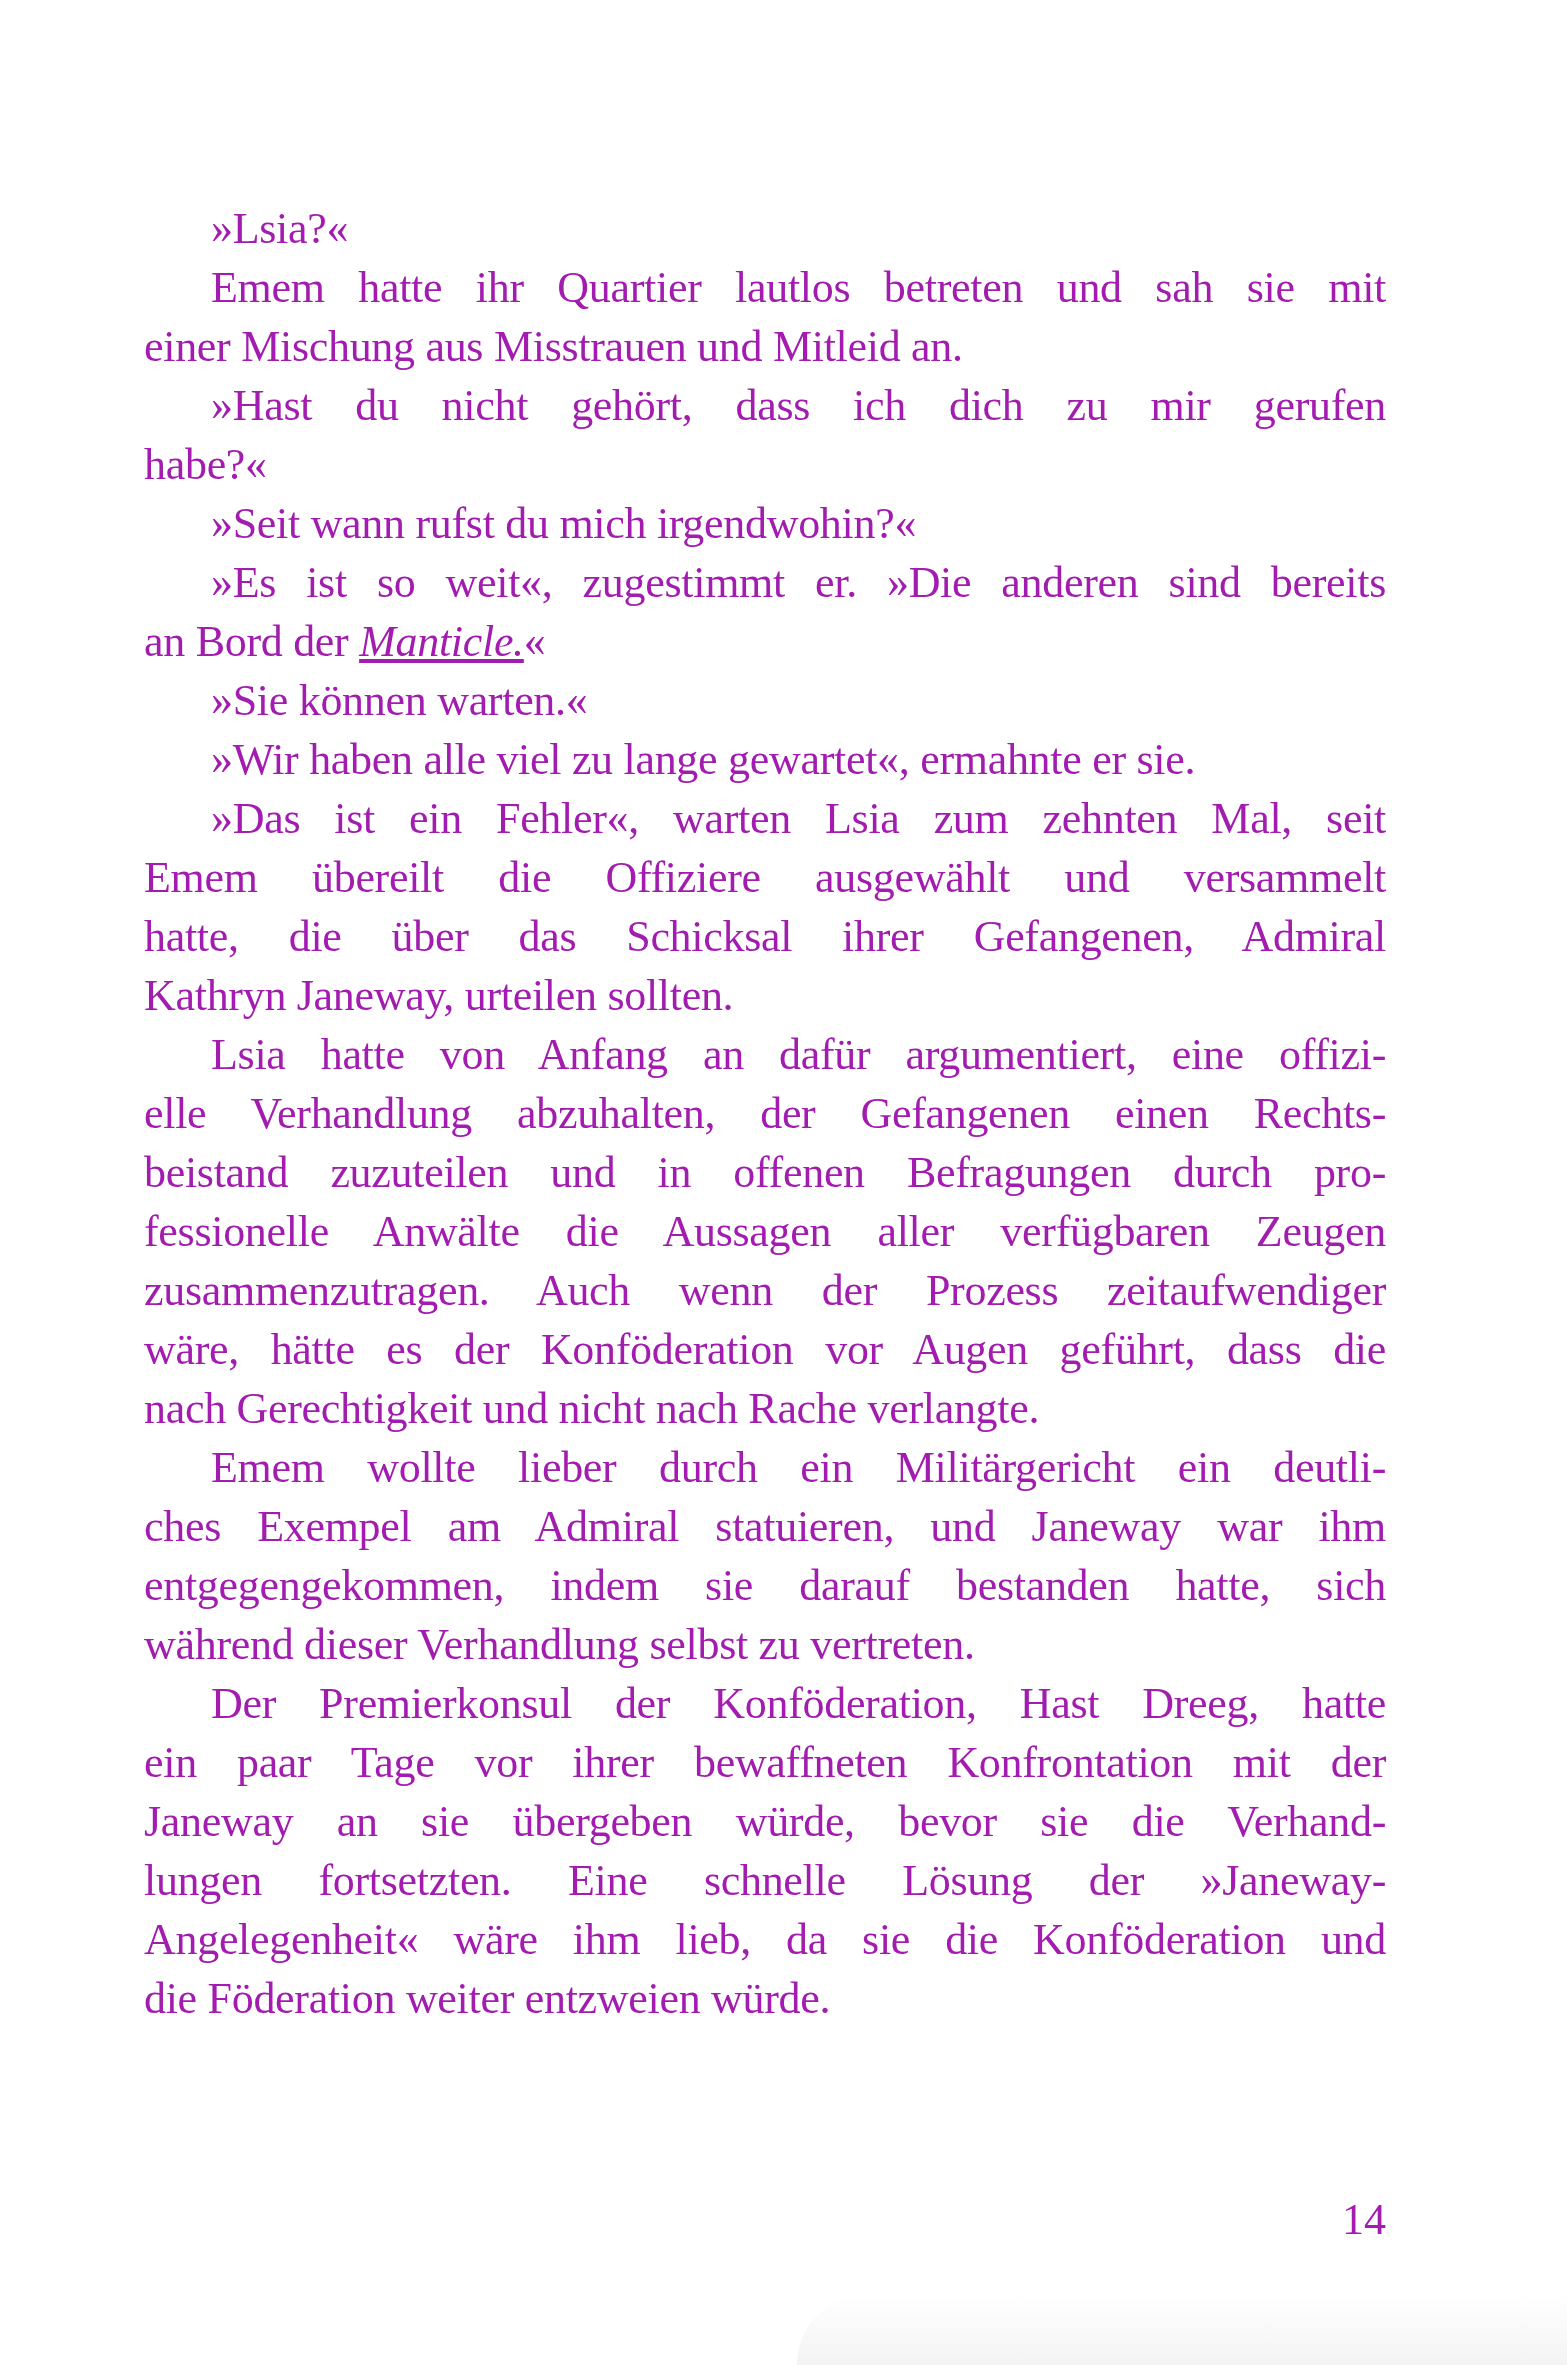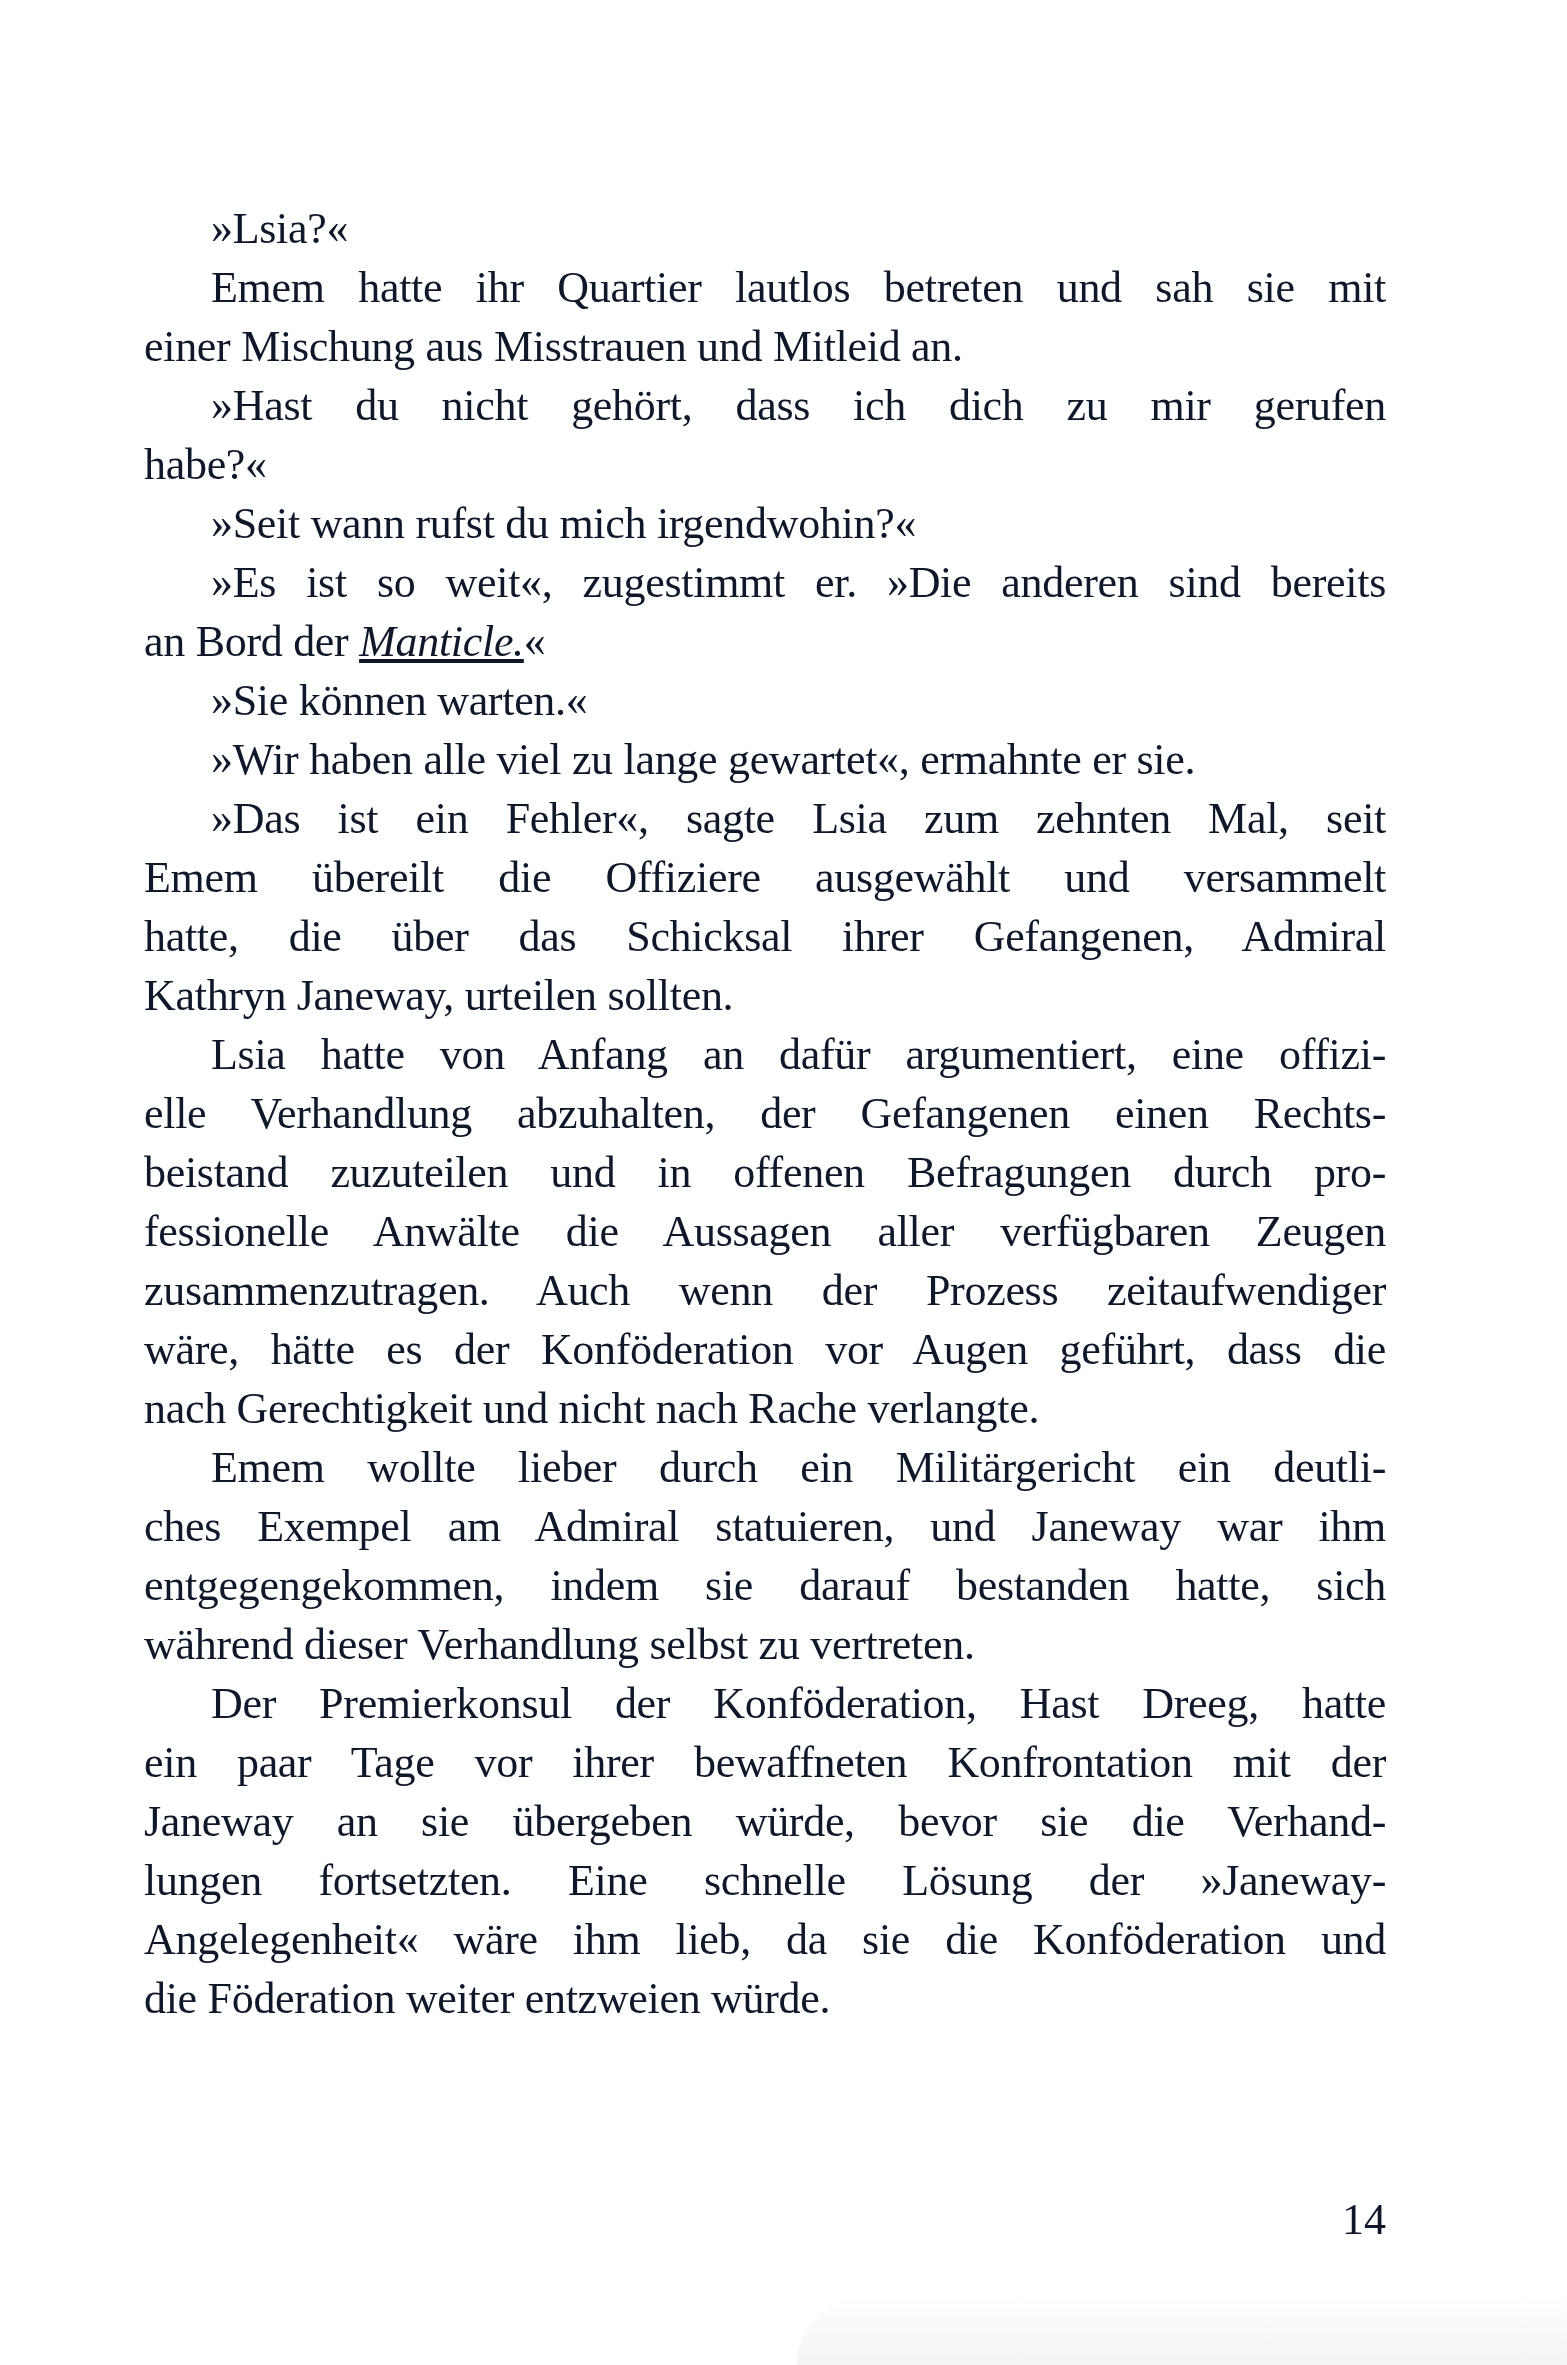--- a/index.html
+++ b/index.html
@@ -7,21 +7,21 @@
     padding: 0;
     background: #ffffff;
   }
   .book-page {
     position: relative;
     width: 1568px;
     height: 2365px;
     background: #ffffff;
     overflow: hidden;
     font-family: "Liberation Serif", "DejaVu Serif", serif;
-    color: #0f172a;
+    color: #a21caf;
   }
   .text-block {
     position: absolute;
     left: 144px;
     top: 199px;
     width: 1242px;
     font-size: 44px;
     line-height: 59px;
     letter-spacing: -0.3px;
   }
@@ -89,21 +89,21 @@
         <div class="line first"><span class="seg">»Es ist so weit«, zugestimmt er. »Die anderen sind bereits</span></div>
         <div class="line last"><span class="seg">an Bord der </span><span class="em">Manticle.</span><span class="seg">«</span></div>
       </div>
       <div class="paragraph">
         <div class="line first last"><span class="seg">»Sie können warten.«</span></div>
       </div>
       <div class="paragraph">
         <div class="line first last"><span class="seg">»Wir haben alle viel zu lange gewartet«, ermahnte er sie.</span></div>
       </div>
       <div class="paragraph">
-        <div class="line first"><span class="seg">»Das ist ein Fehler«, sagte Lsia zum zehnten Mal, seit</span></div>
+        <div class="line first"><span class="seg">»Das ist ein Fehler«, warten Lsia zum zehnten Mal, seit</span></div>
         <div class="line"><span class="seg">Emem übereilt die Offiziere ausgewählt und versammelt</span></div>
         <div class="line"><span class="seg">hatte, die über das Schicksal ihrer Gefangenen, Admiral</span></div>
         <div class="line last"><span class="seg">Kathryn Janeway, urteilen sollten.</span></div>
       </div>
       <div class="paragraph">
         <div class="line first"><span class="seg">Lsia hatte von Anfang an dafür argumentiert, eine offizi-</span></div>
         <div class="line"><span class="seg">elle Verhandlung abzuhalten, der Gefangenen einen Rechts-</span></div>
         <div class="line"><span class="seg">beistand zuzuteilen und in offenen Befragungen durch pro-</span></div>
         <div class="line"><span class="seg">fessionelle Anwälte die Aussagen aller verfügbaren Zeugen</span></div>
         <div class="line"><span class="seg">zusammenzutragen. Auch wenn der Prozess zeitaufwendiger</span></div>

